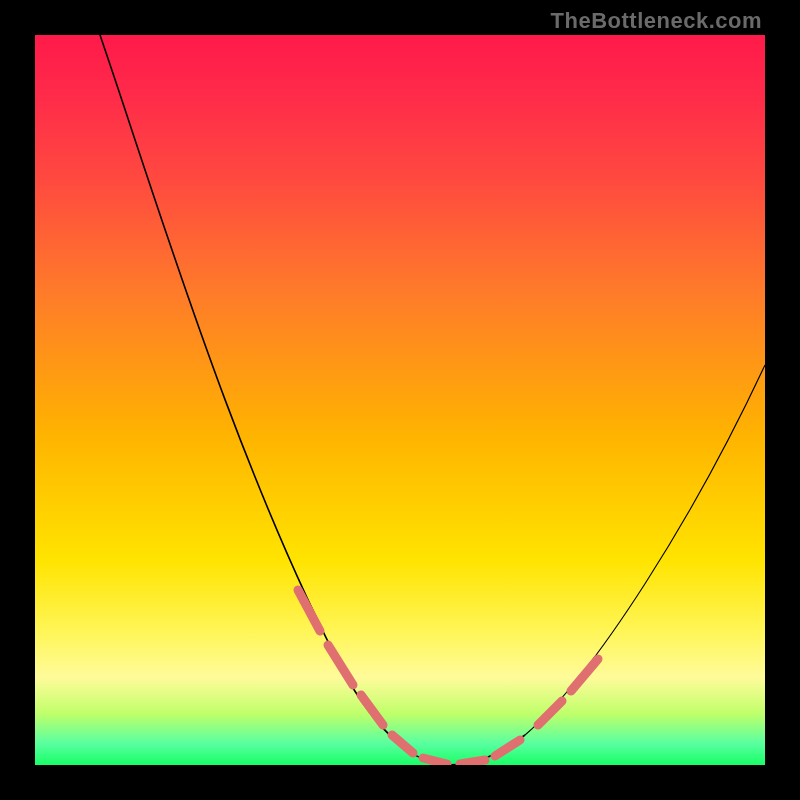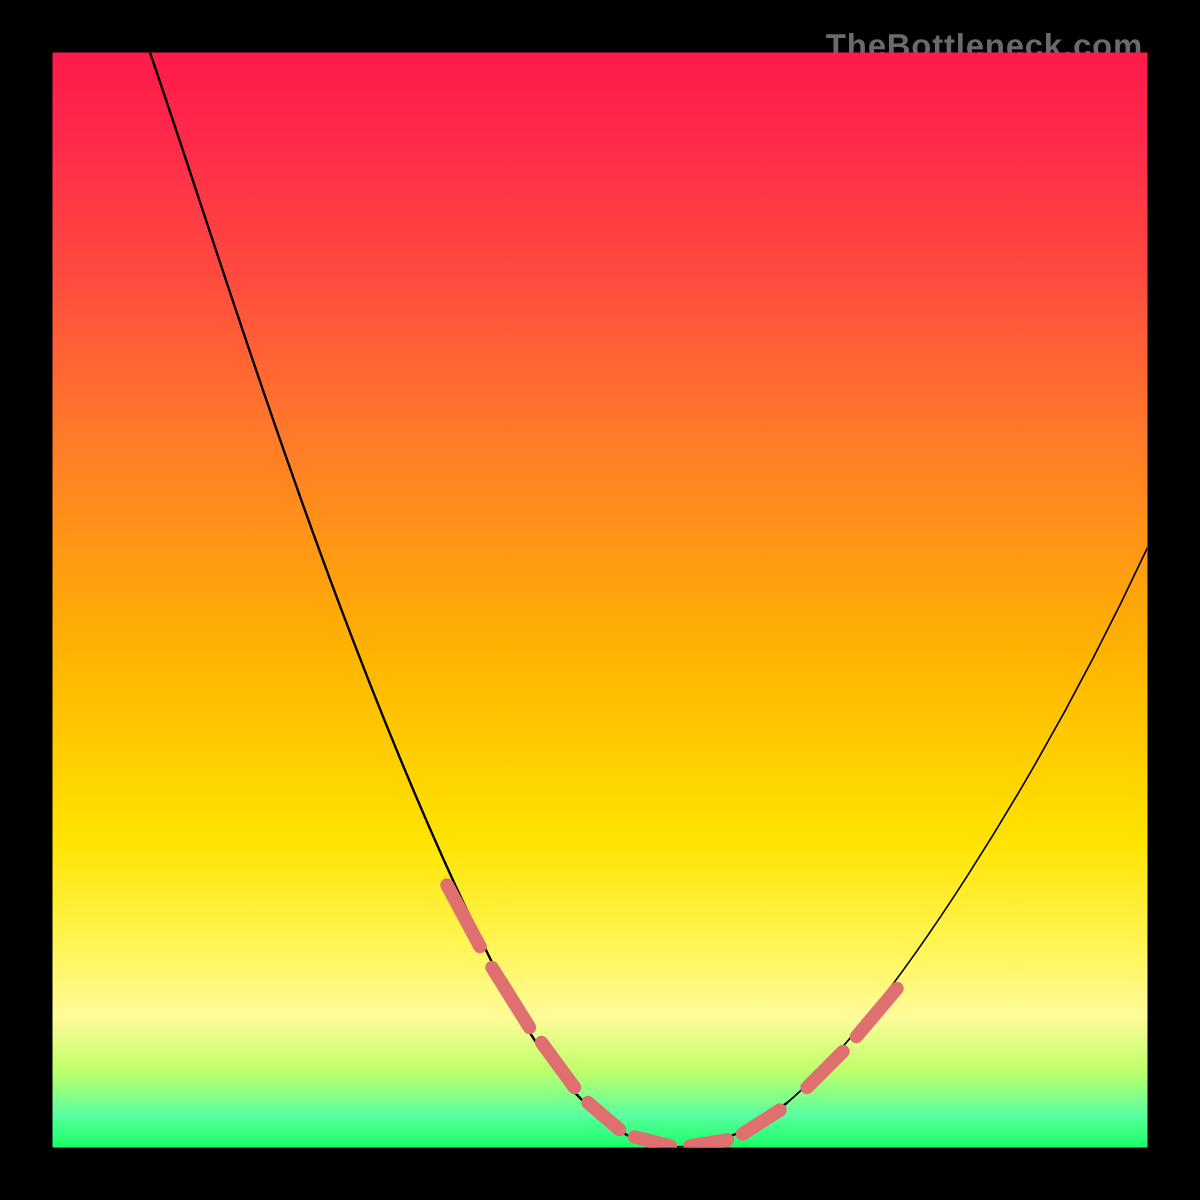--- a/index.html
+++ b/index.html
@@ -24,21 +24,21 @@
       #ffb400 55%,
       #ffe400 72%,
       #fff65a 82%,
       #fffb9a 88%,
       #bfff6a 93%,
       #5affa0 97%,
       #18ff66 100%);
   }
   .watermark {
     position: absolute;
-    top: 18px;
+    top: 8px;
     right: 38px;
     font-family: Arial, Helvetica, sans-serif;
     font-size: 22px;
     font-weight: 600;
     color: #6a6a6a;
     letter-spacing: 0.5px;
   }
   svg.curve {
     position: absolute;
     left: 0; top: 0;

